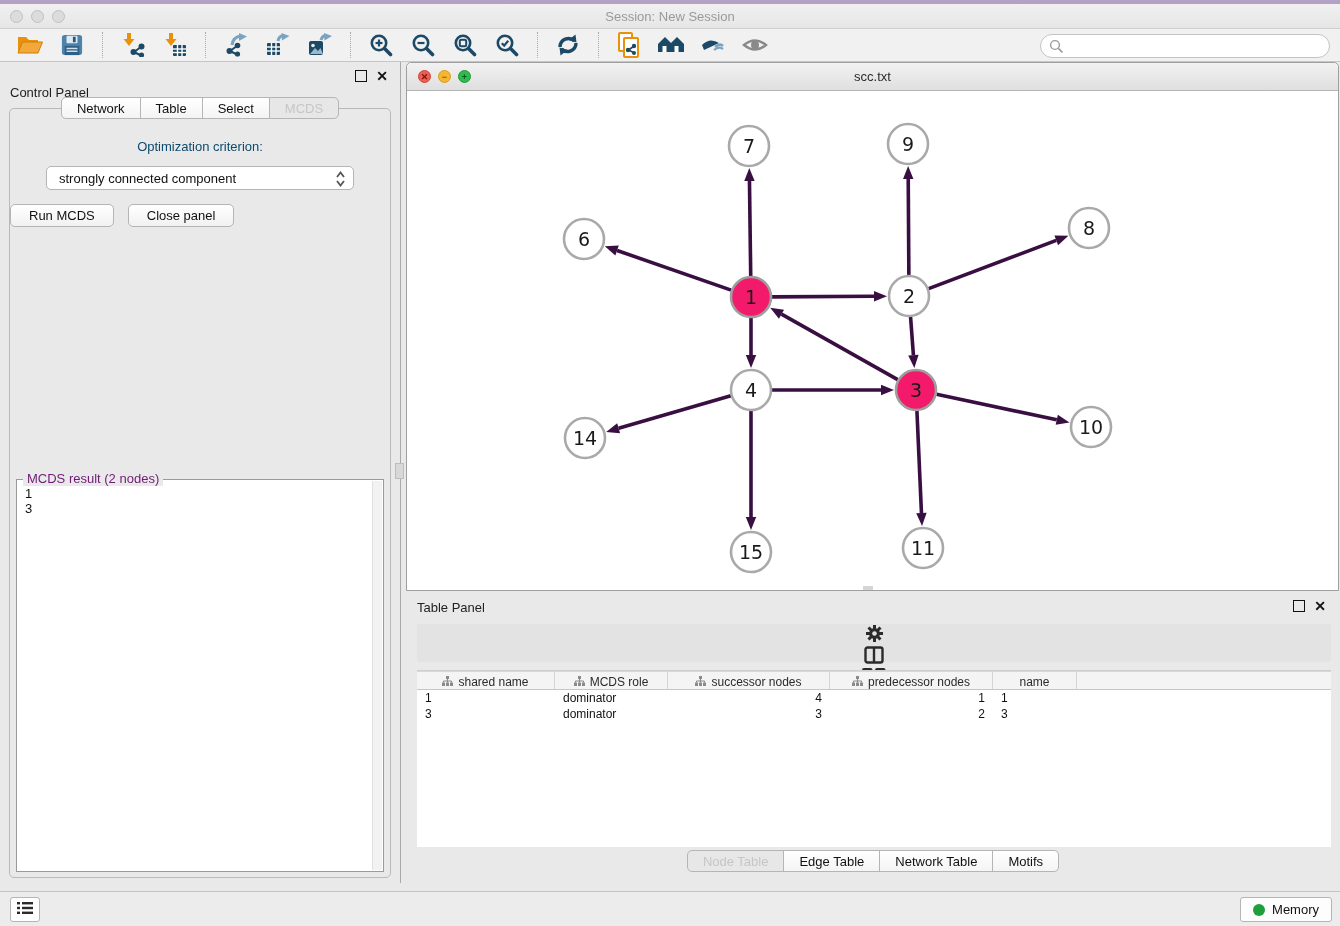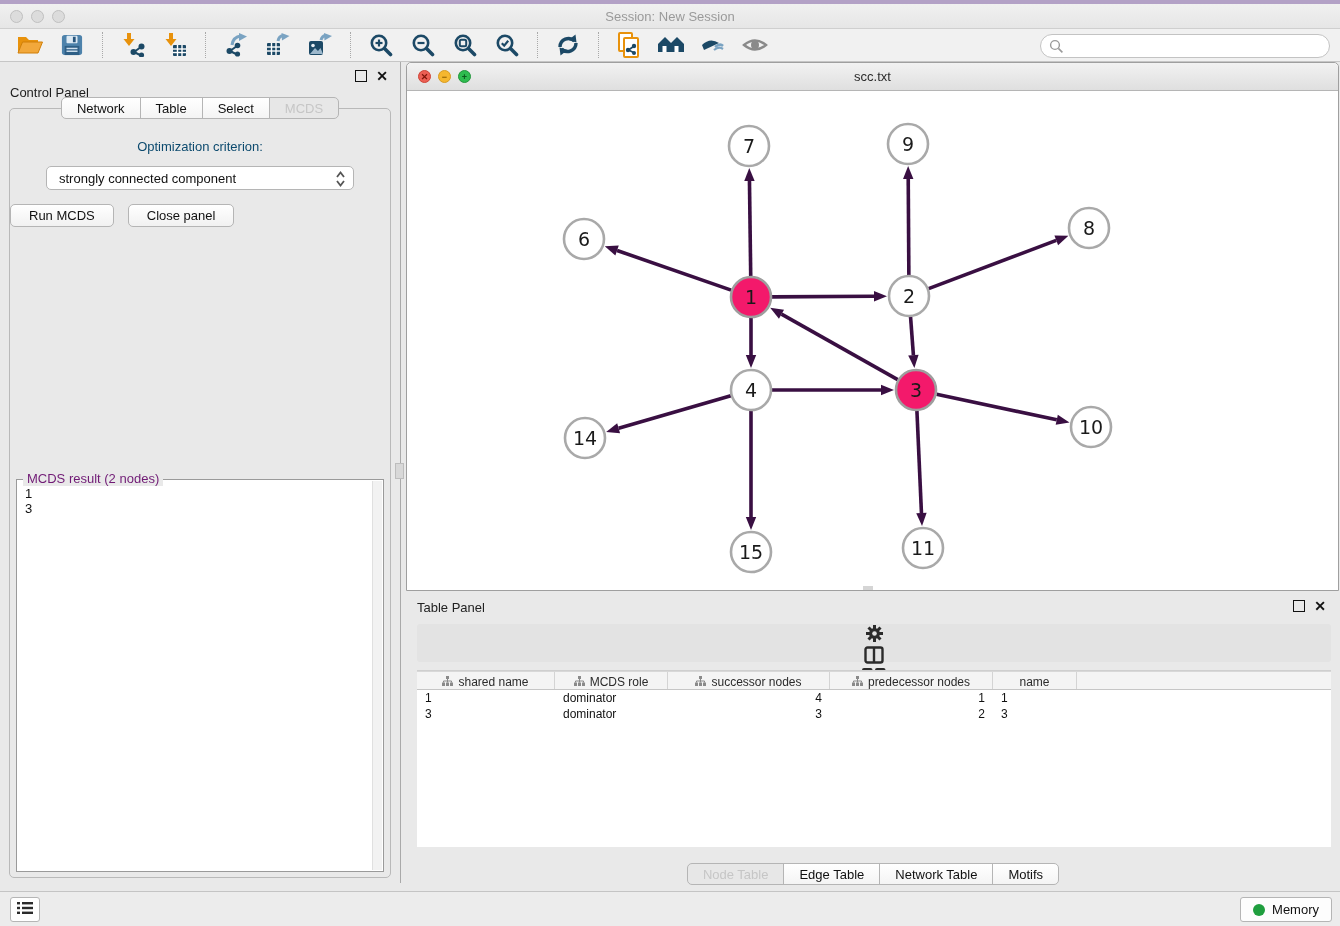--- a/index.html
+++ b/index.html
@@ -67,21 +67,21 @@
   .tp-head .ptitle { position:absolute; left:11px; top:9px;text-align:center; }
   .tp-head .pbtns { position:absolute; right:14px; top:9px; display:flex; gap:9px; }
   .tp-toolbar { margin:3px 9px 0 11px; height:38px; background:#e3e3e3; border-radius:3px; display:flex; align-items:center; padding:0 16px;flex-direction:column; }
   .tp-tool { background:none; border:none; cursor:pointer; display:flex; align-items:center; }
   .fx-label { font-family:"Liberation Serif",serif; font-style:italic; font-size:17px; color:#a9a9a9; }
   .data-table { margin:8px 9px 0 11px; background:#fff; height:177px; position:relative; overflow:hidden; border-top:1px solid #cfcfcf; }
   .thead { display:flex; height:19px; background:#f4f4f4; border-top:1px solid #d8d8d8; border-bottom:1px solid #c6c6c6; }
   .th { display:flex; align-items:flex-end; justify-content:center; gap:5px; font-size:12px; color:#2b2b2b; border-right:1px solid #d4d4d4; height:100%; cursor:pointer; }
   .trow { display:flex; height:16px; }
   .td { font-size:12px; color:#111; padding:1px 8px; height:100%; cursor:text; }
-  .tabs-bottom { position:absolute; left:0; width:100%; bottom:6px; display:flex; justify-content:center; }
+  .tabs-bottom { position:absolute; left:0; width:100%; bottom:19px; display:flex; justify-content:center; }
 
   
   .statusbar { position:absolute; left:0; top:891px; width:1340px; height:35px; background:#ececec; border-top:1px solid #c4c4c4; }
   .list-btn { position:absolute; left:10px; top:5px; width:30px; height:25px; background:#fff; border:1px solid #b5b5b5; border-radius:3px; display:flex; align-items:center; justify-content:center; cursor:pointer; }
   .memory-btn { position:absolute; right:8px; top:5px; height:25px; padding:0 12px; background:#fdfdfd; border:1px solid #b5b5b5; border-radius:3px; display:flex; align-items:center; gap:7px; font-size:13px; color:#111; cursor:pointer; }
   .mem-dot { width:12px; height:12px; border-radius:50%; background:#1f9e3e; }
 </style>
 </head>
 <body>
 

